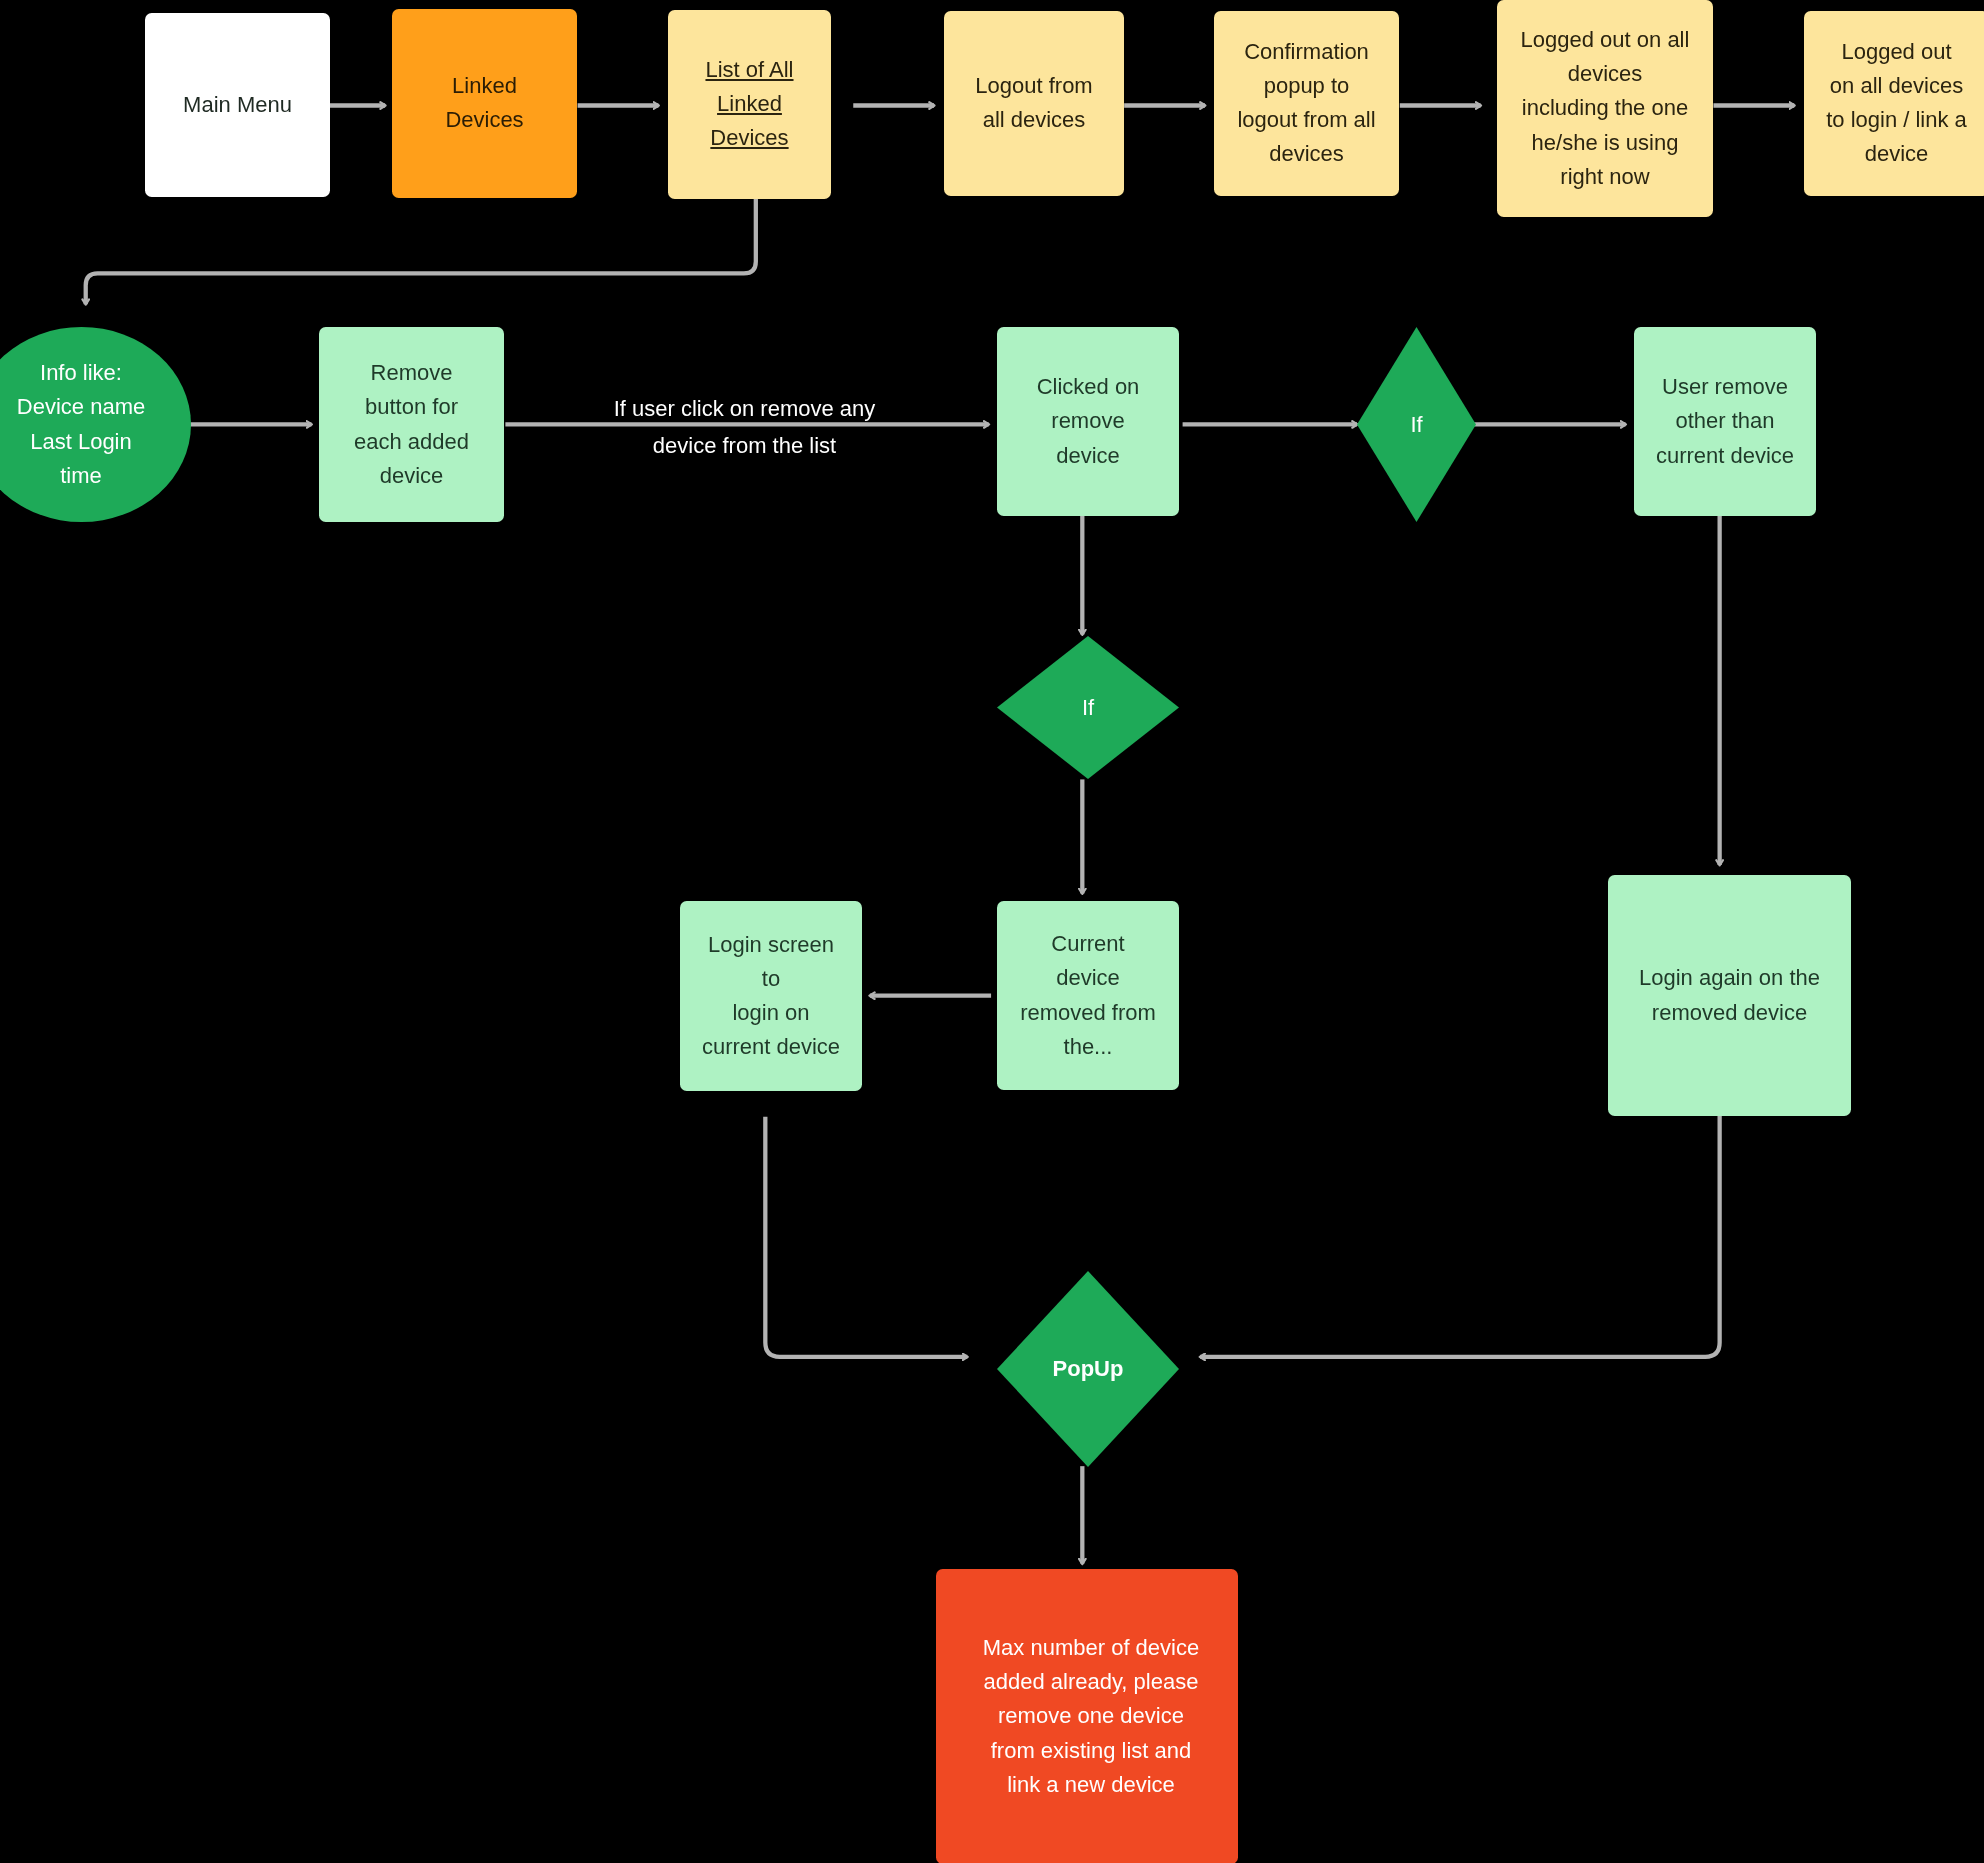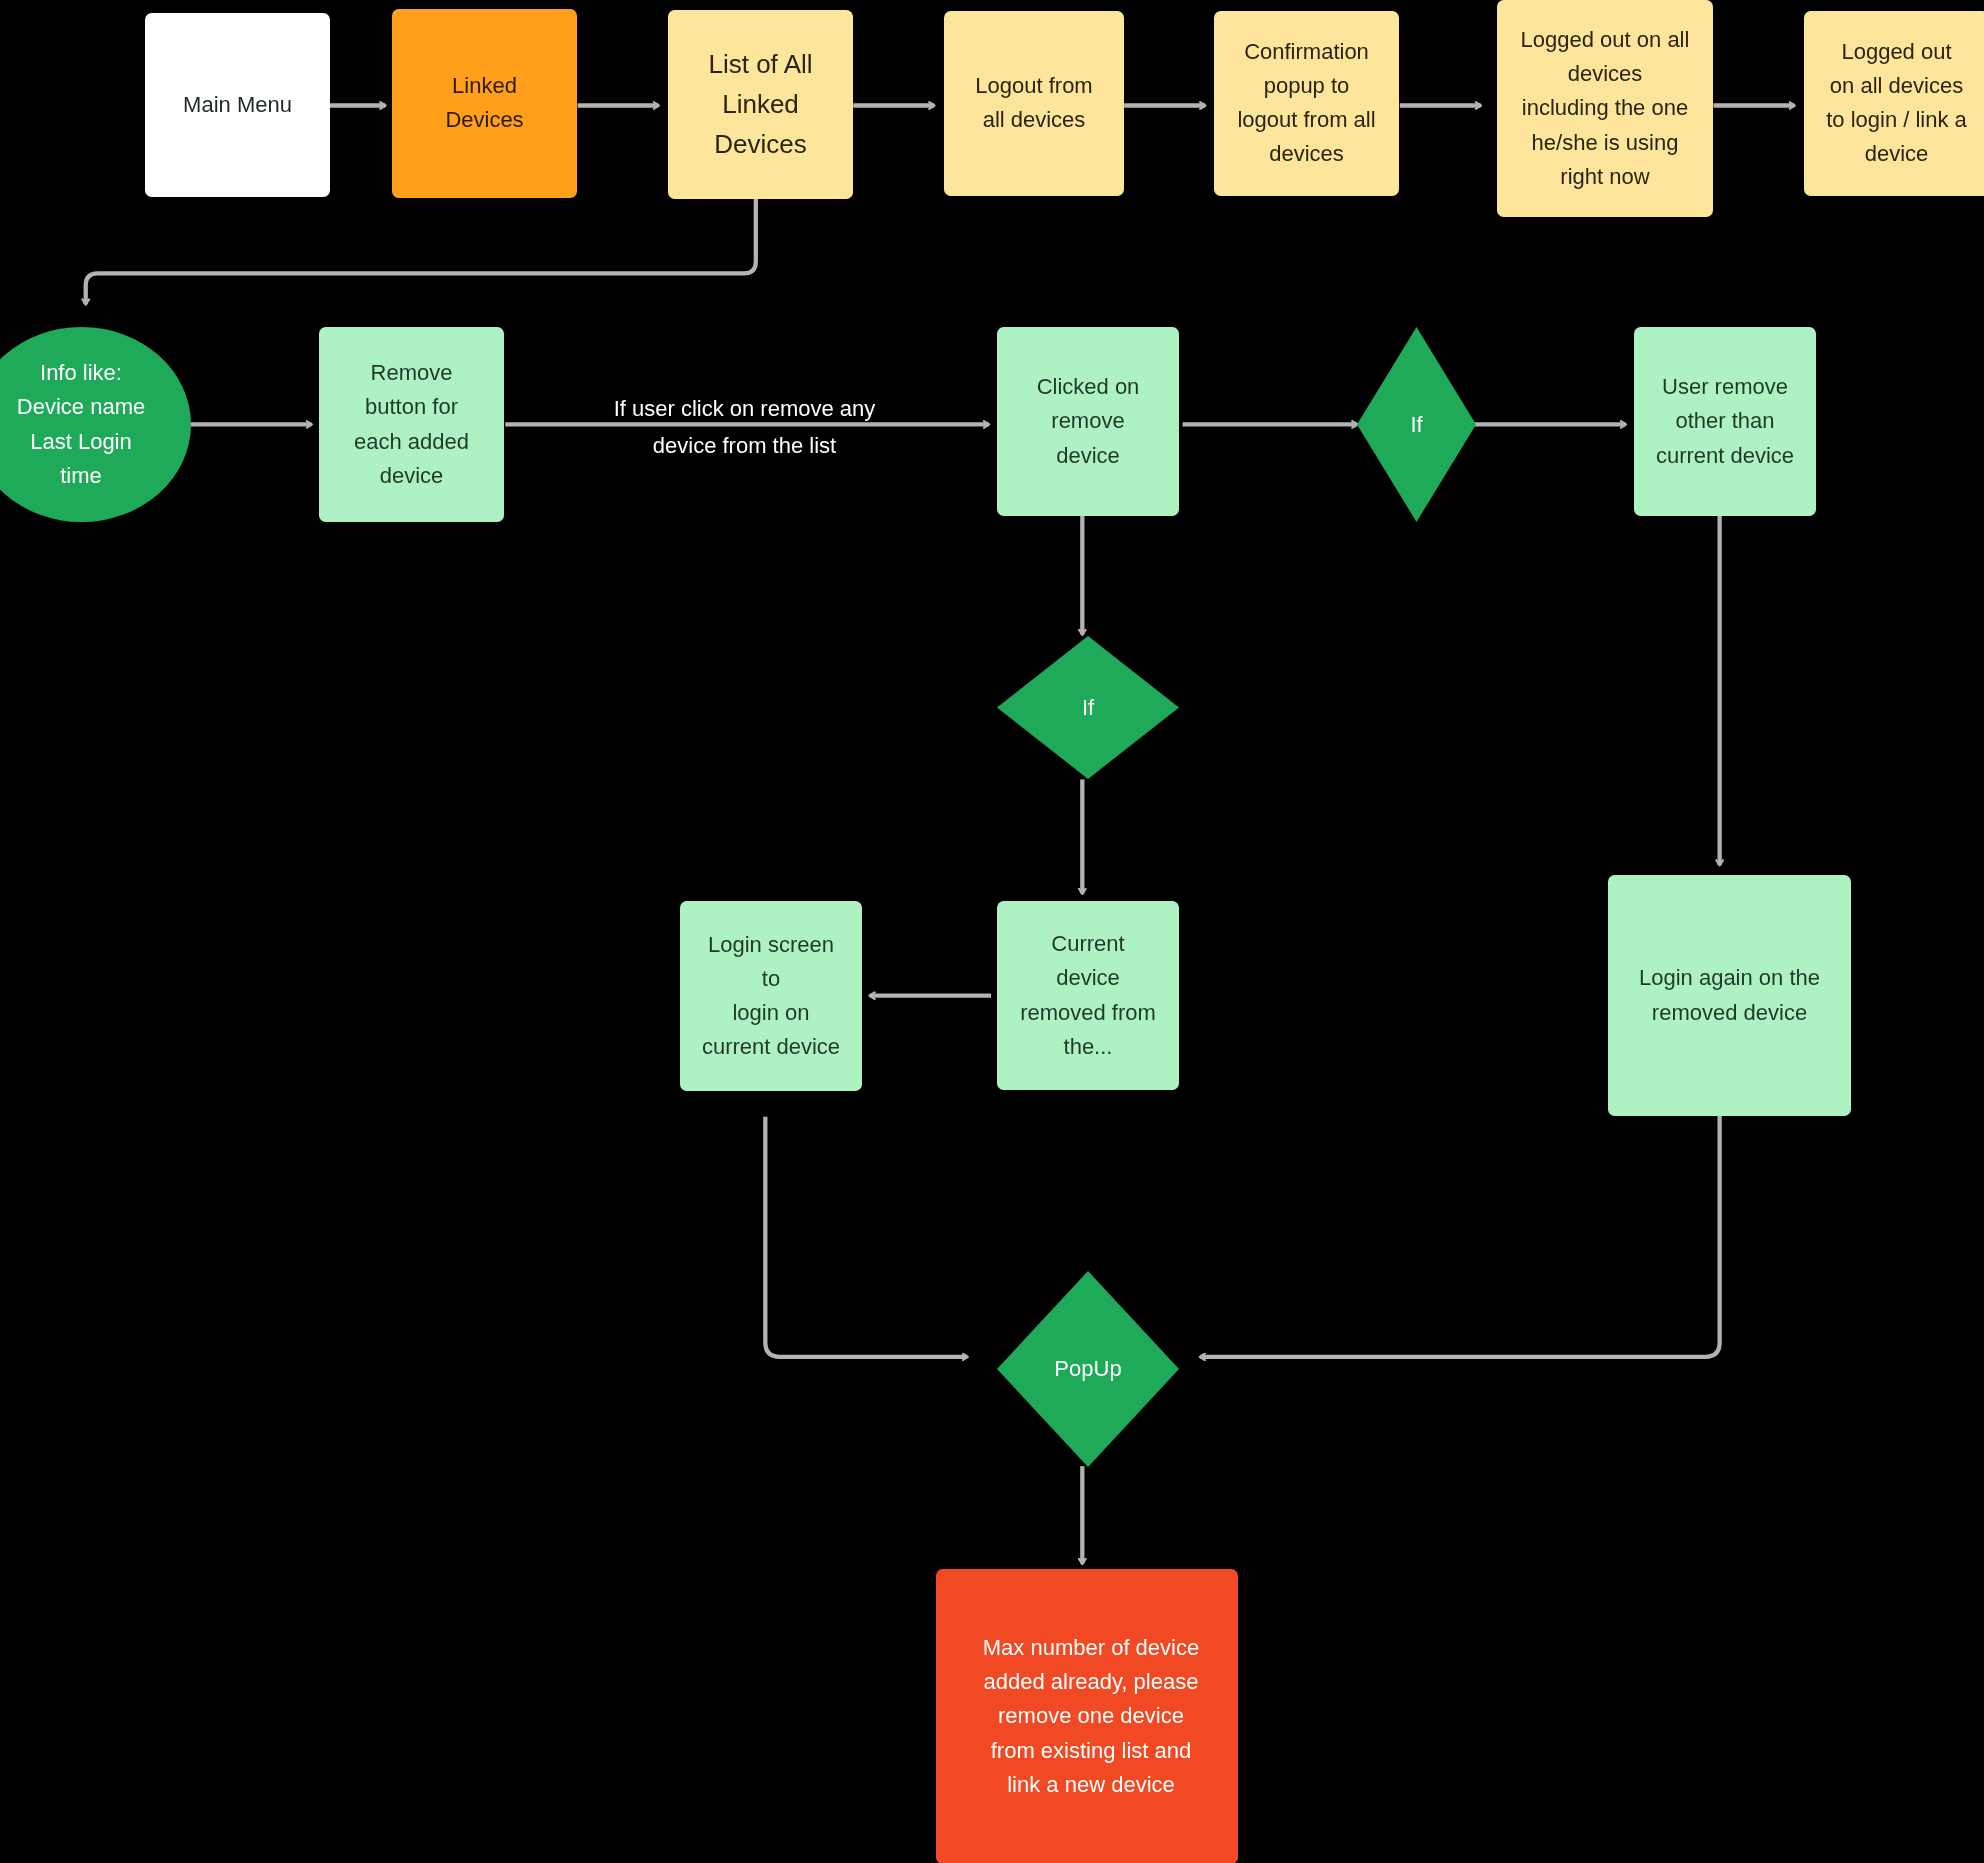--- a/index.html
+++ b/index.html
@@ -121,21 +121,21 @@
 
       <line x1="2277" y1="3085" x2="2277" y2="3290" marker-end="url(#ah)"></line>
     </g>
   </svg>
 
   <div class="node rect n-white" style="left:121px; top:13.3px; width:185px; height:184px; font-size:22px;margin-left:24px;">Main Menu</div>
 
   <div class="node rect n-orange" style="left:392px; top:8.6px; width:185px; height:189px; font-size:22px;">Linked
 Devices</div>
 
-  <div class="node rect n-yellow" style="left:668px; top:9.5px; width:185px; height:189px; font-size:26px;">List of All
+  <div class="node rect n-yellow" style="left:668px; top:9.5px; width:163px; height:189px; font-size:22px;text-decoration:underline;">List of All
 Linked
 Devices</div>
 
   <div class="node rect n-yellow" style="left:944px; top:10.5px; width:180px; height:185px; font-size:22px;">Logout from
 all devices</div>
 
   <div class="node rect n-yellow" style="left:1214px; top:10.5px; width:185px; height:185px; font-size:22px;">Confirmation
 popup to
 logout from all
 devices</div>
@@ -191,21 +191,21 @@
 device
 removed from
 the...</div>
 
   <div class="node rect n-mint" style="left:1608px; top:875px; width:243px; height:241px; font-size:22px;">Login again on the
 removed device</div>
 
 
   <div class="diamond-wrap" style="left:997px; top:1271px; width:182px; height:196px;">
     <div class="diamond-shape"></div>
-    <div class="diamond-label" style="font-size:22px;">PopUp</div>
+    <div class="diamond-label" style="font-size:22px;font-weight:bold;">PopUp</div>
   </div>
 
   <div class="node rect n-red" style="left:936px; top:1569px; width:302px; height:295px; font-size:22px;">Max number of device
 added already, please
 remove one device
 from existing list and
 link a new device</div>
 
 </div>
 

